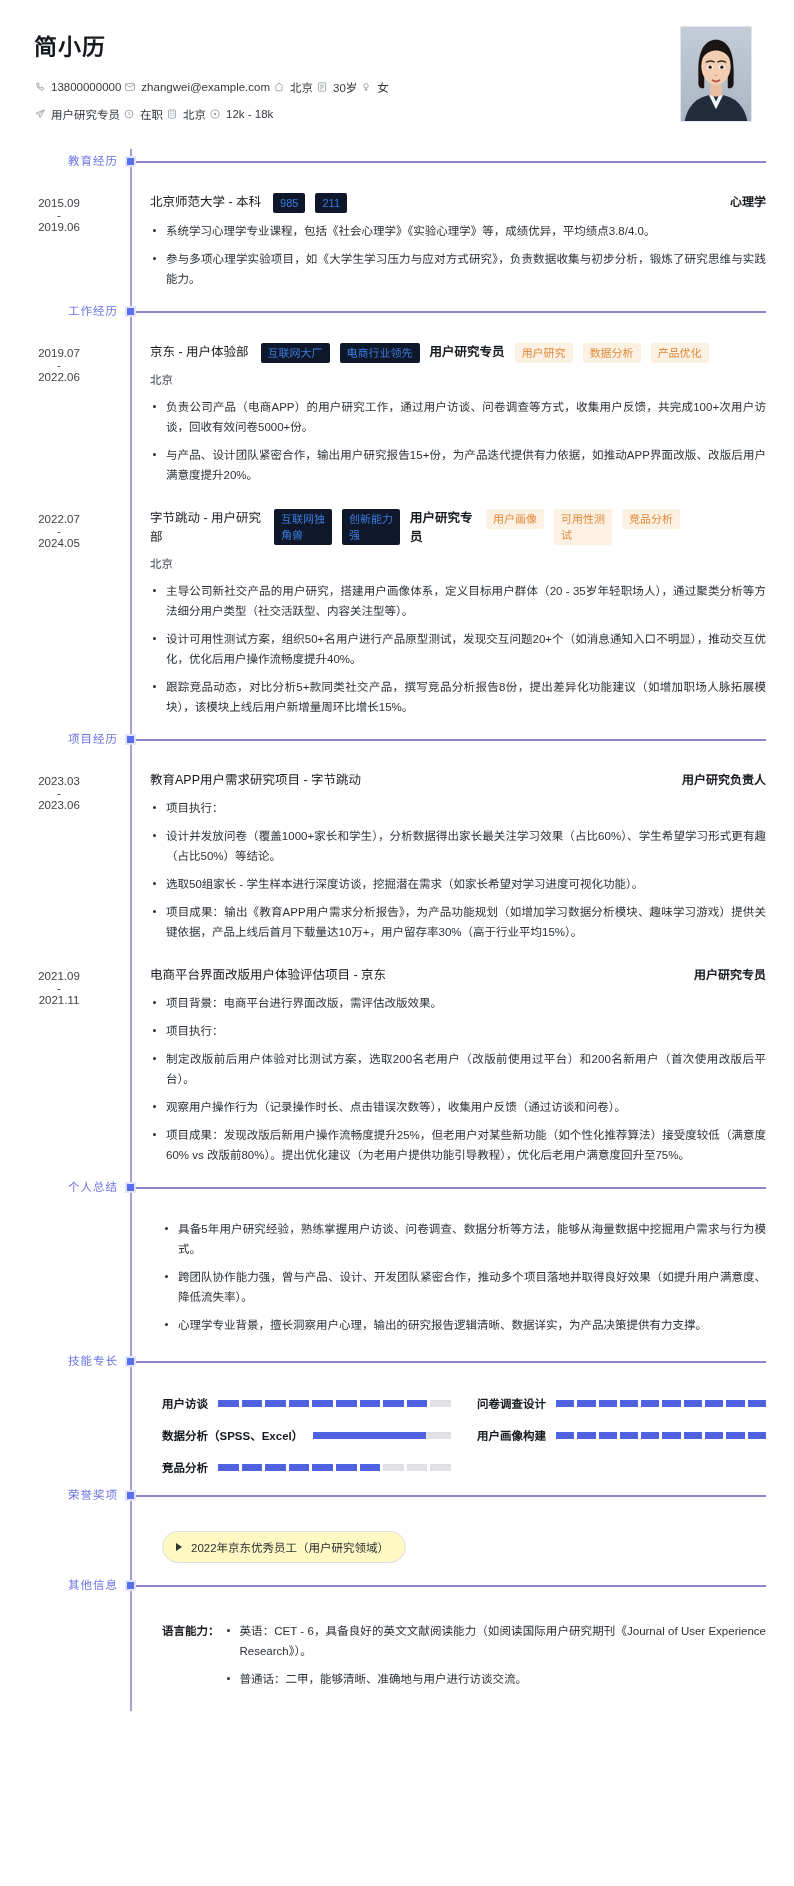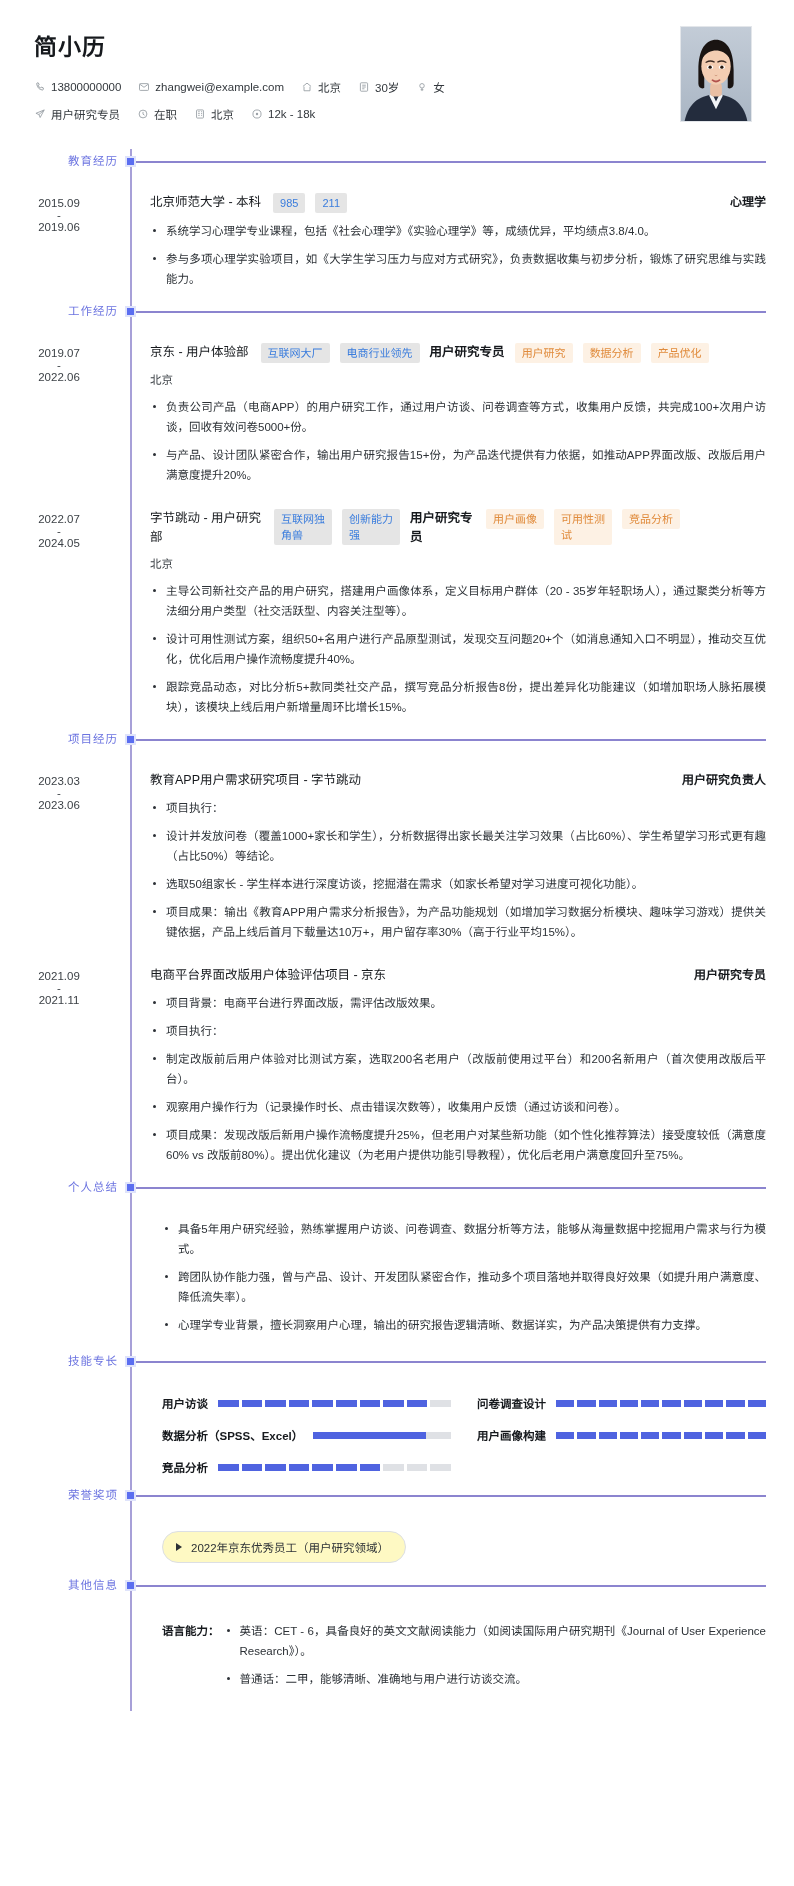--- a/index.html
+++ b/index.html
@@ -35,21 +35,21 @@
     flex-wrap: wrap;
     align-items: center;
     gap: 0px;
     margin-bottom: 11px;
     font-size: 11.5px;
     color: #33383d;
   }
   .meta-item {
     display: inline-flex;
     align-items: center;
-    margin-right: 17px;
+    margin-right: 3px;
     white-space: nowrap;
   }
   .meta-item .ic {
     display: inline-block;
     width: 12px; height: 12px;
     margin-right: 5px;
     color: #9aa0a6;
     flex: none;
   }
   .meta-item .ic svg { display: block; width: 12px; height: 12px; }
@@ -172,21 +172,21 @@
   }
   .tag {
     display: inline-block;
     font-size: 11px;
     line-height: 16px;
     padding: 2px 7px;
     border-radius: 2px;
     margin-right: 10px;
     white-space: normal;
   }
-  .tag-blue { background: #e5e5e5; color: #3b7ddd; }
+  .tag-blue { background: #0f172a; color: #3b7ddd; }
   .tag-orange { background: #fdf1e4; color: #e08b3c; }
 
   
   .tag-narrow { max-width: 58px; }
 
   .subloc {
     font-size: 11.5px;
     color: #3c4146;
     margin: 0 0 8px 0;
     line-height: 18px;

